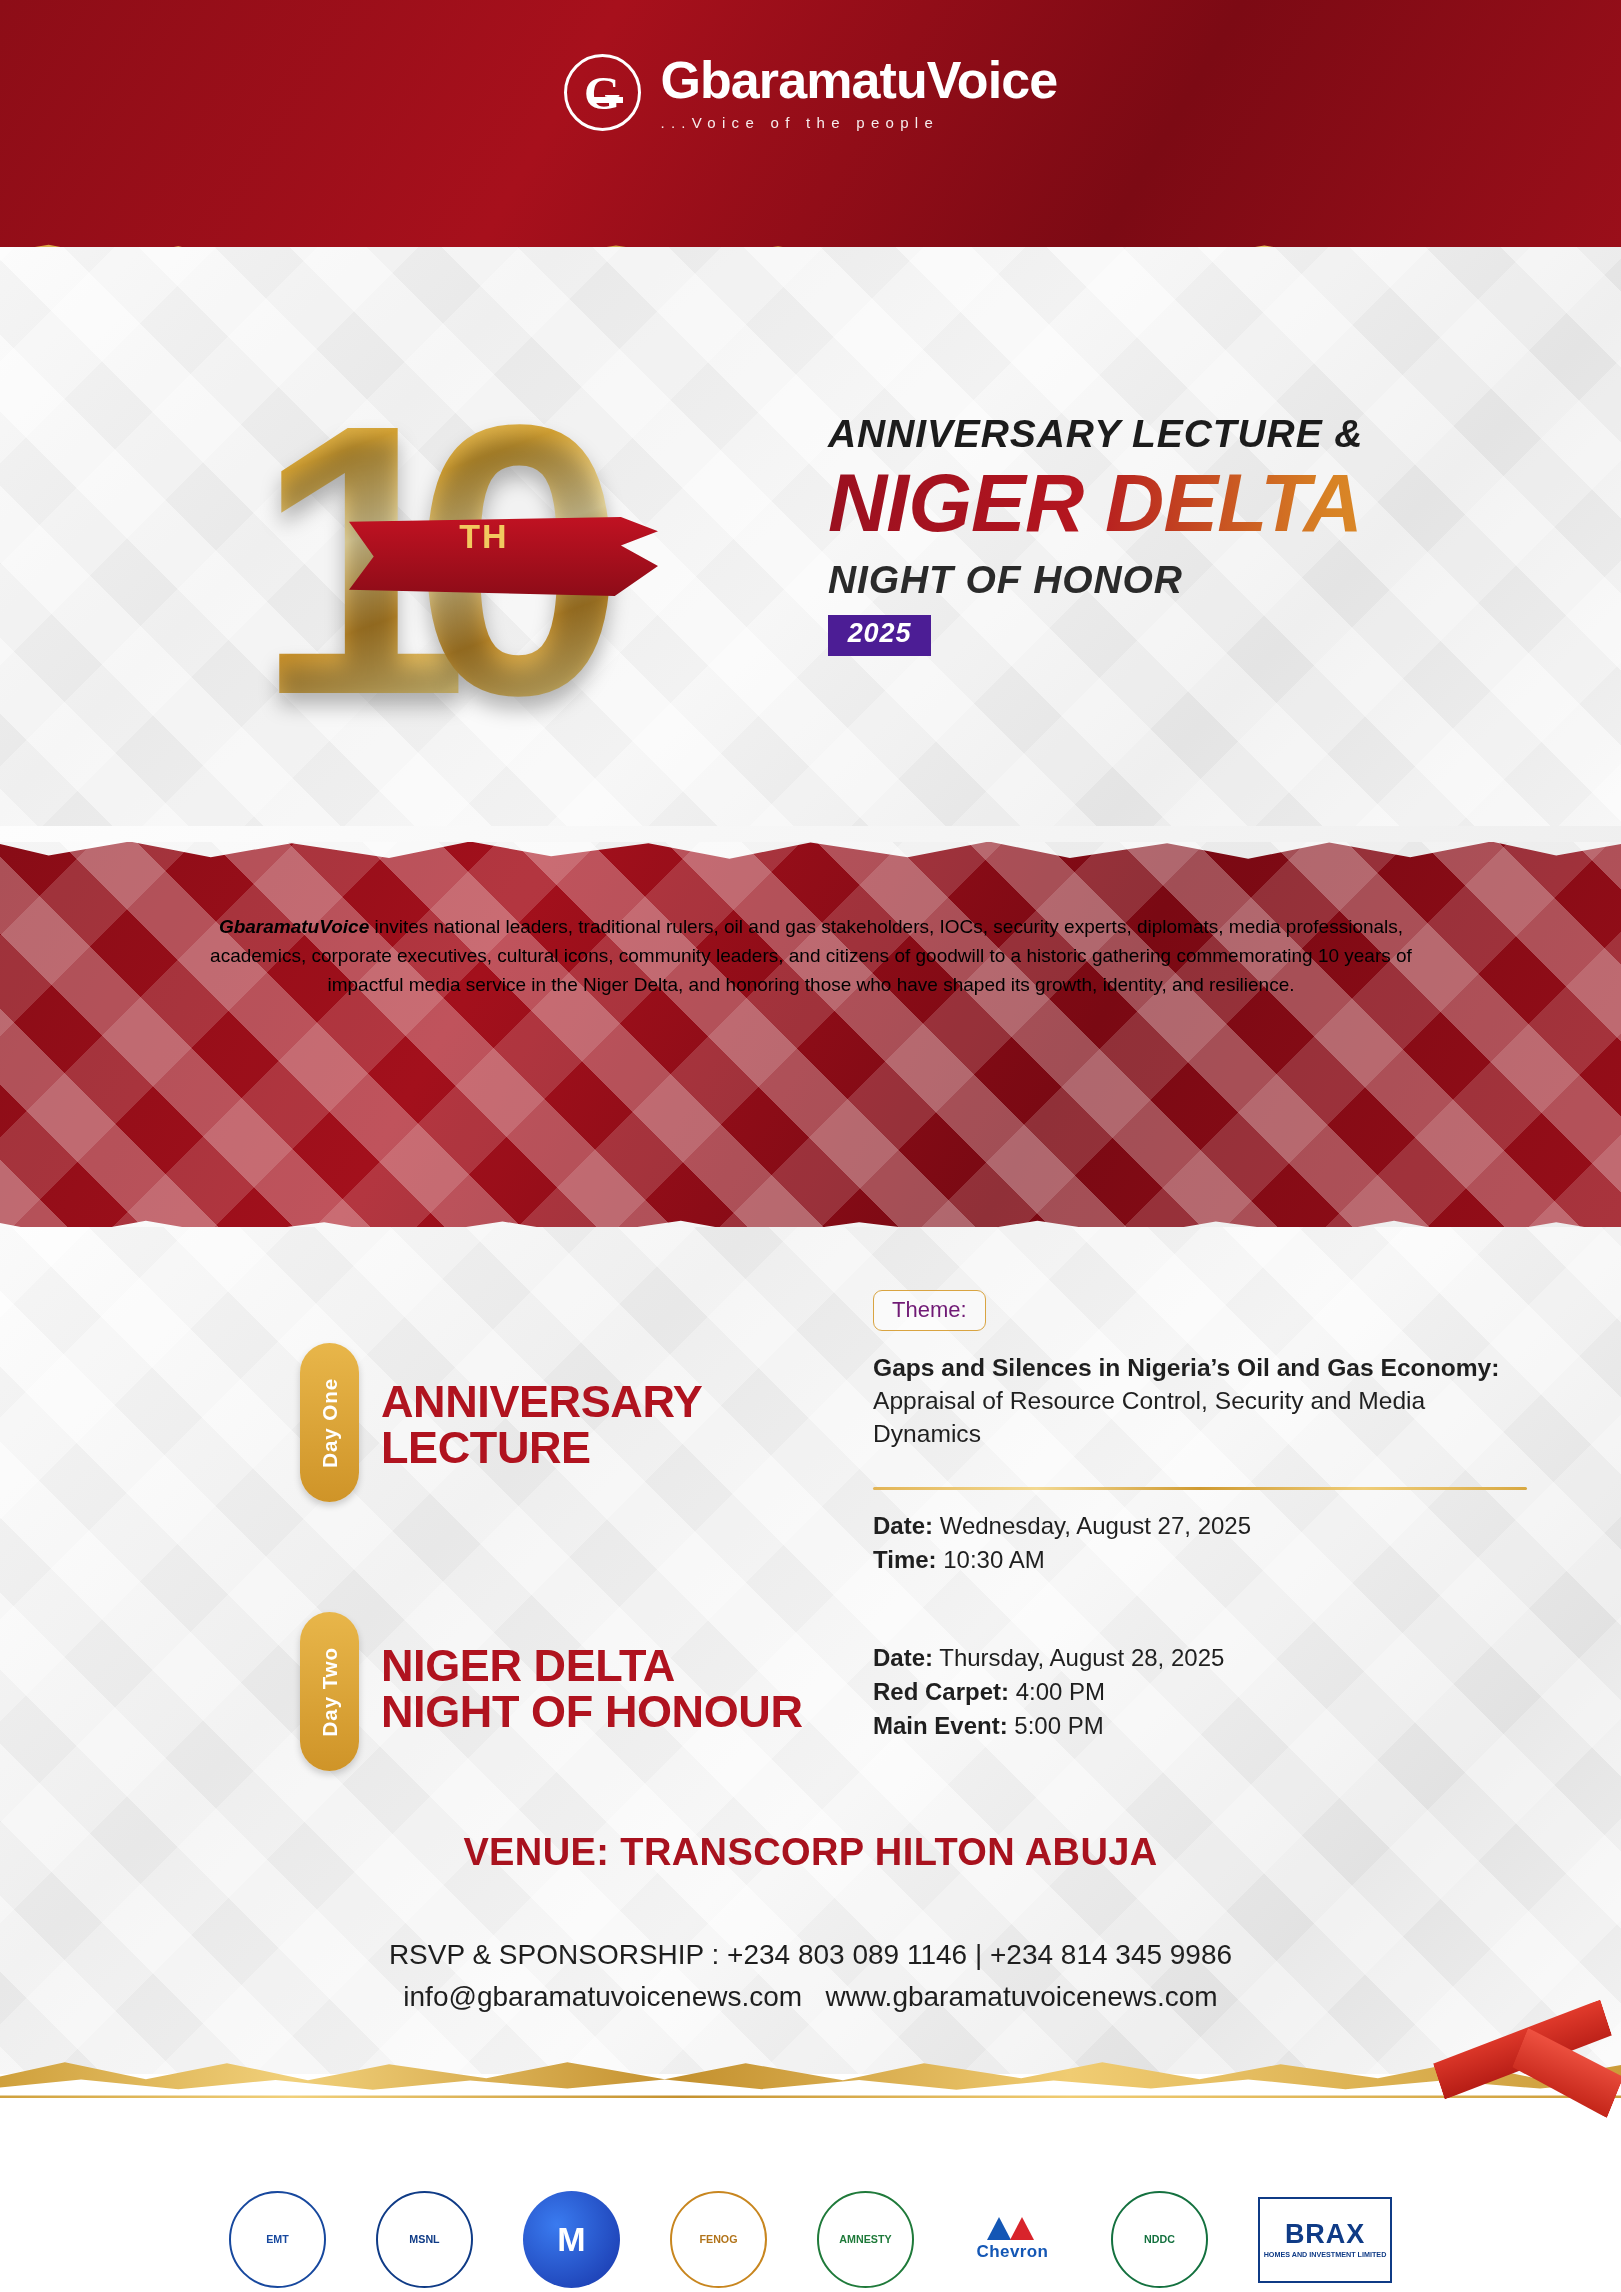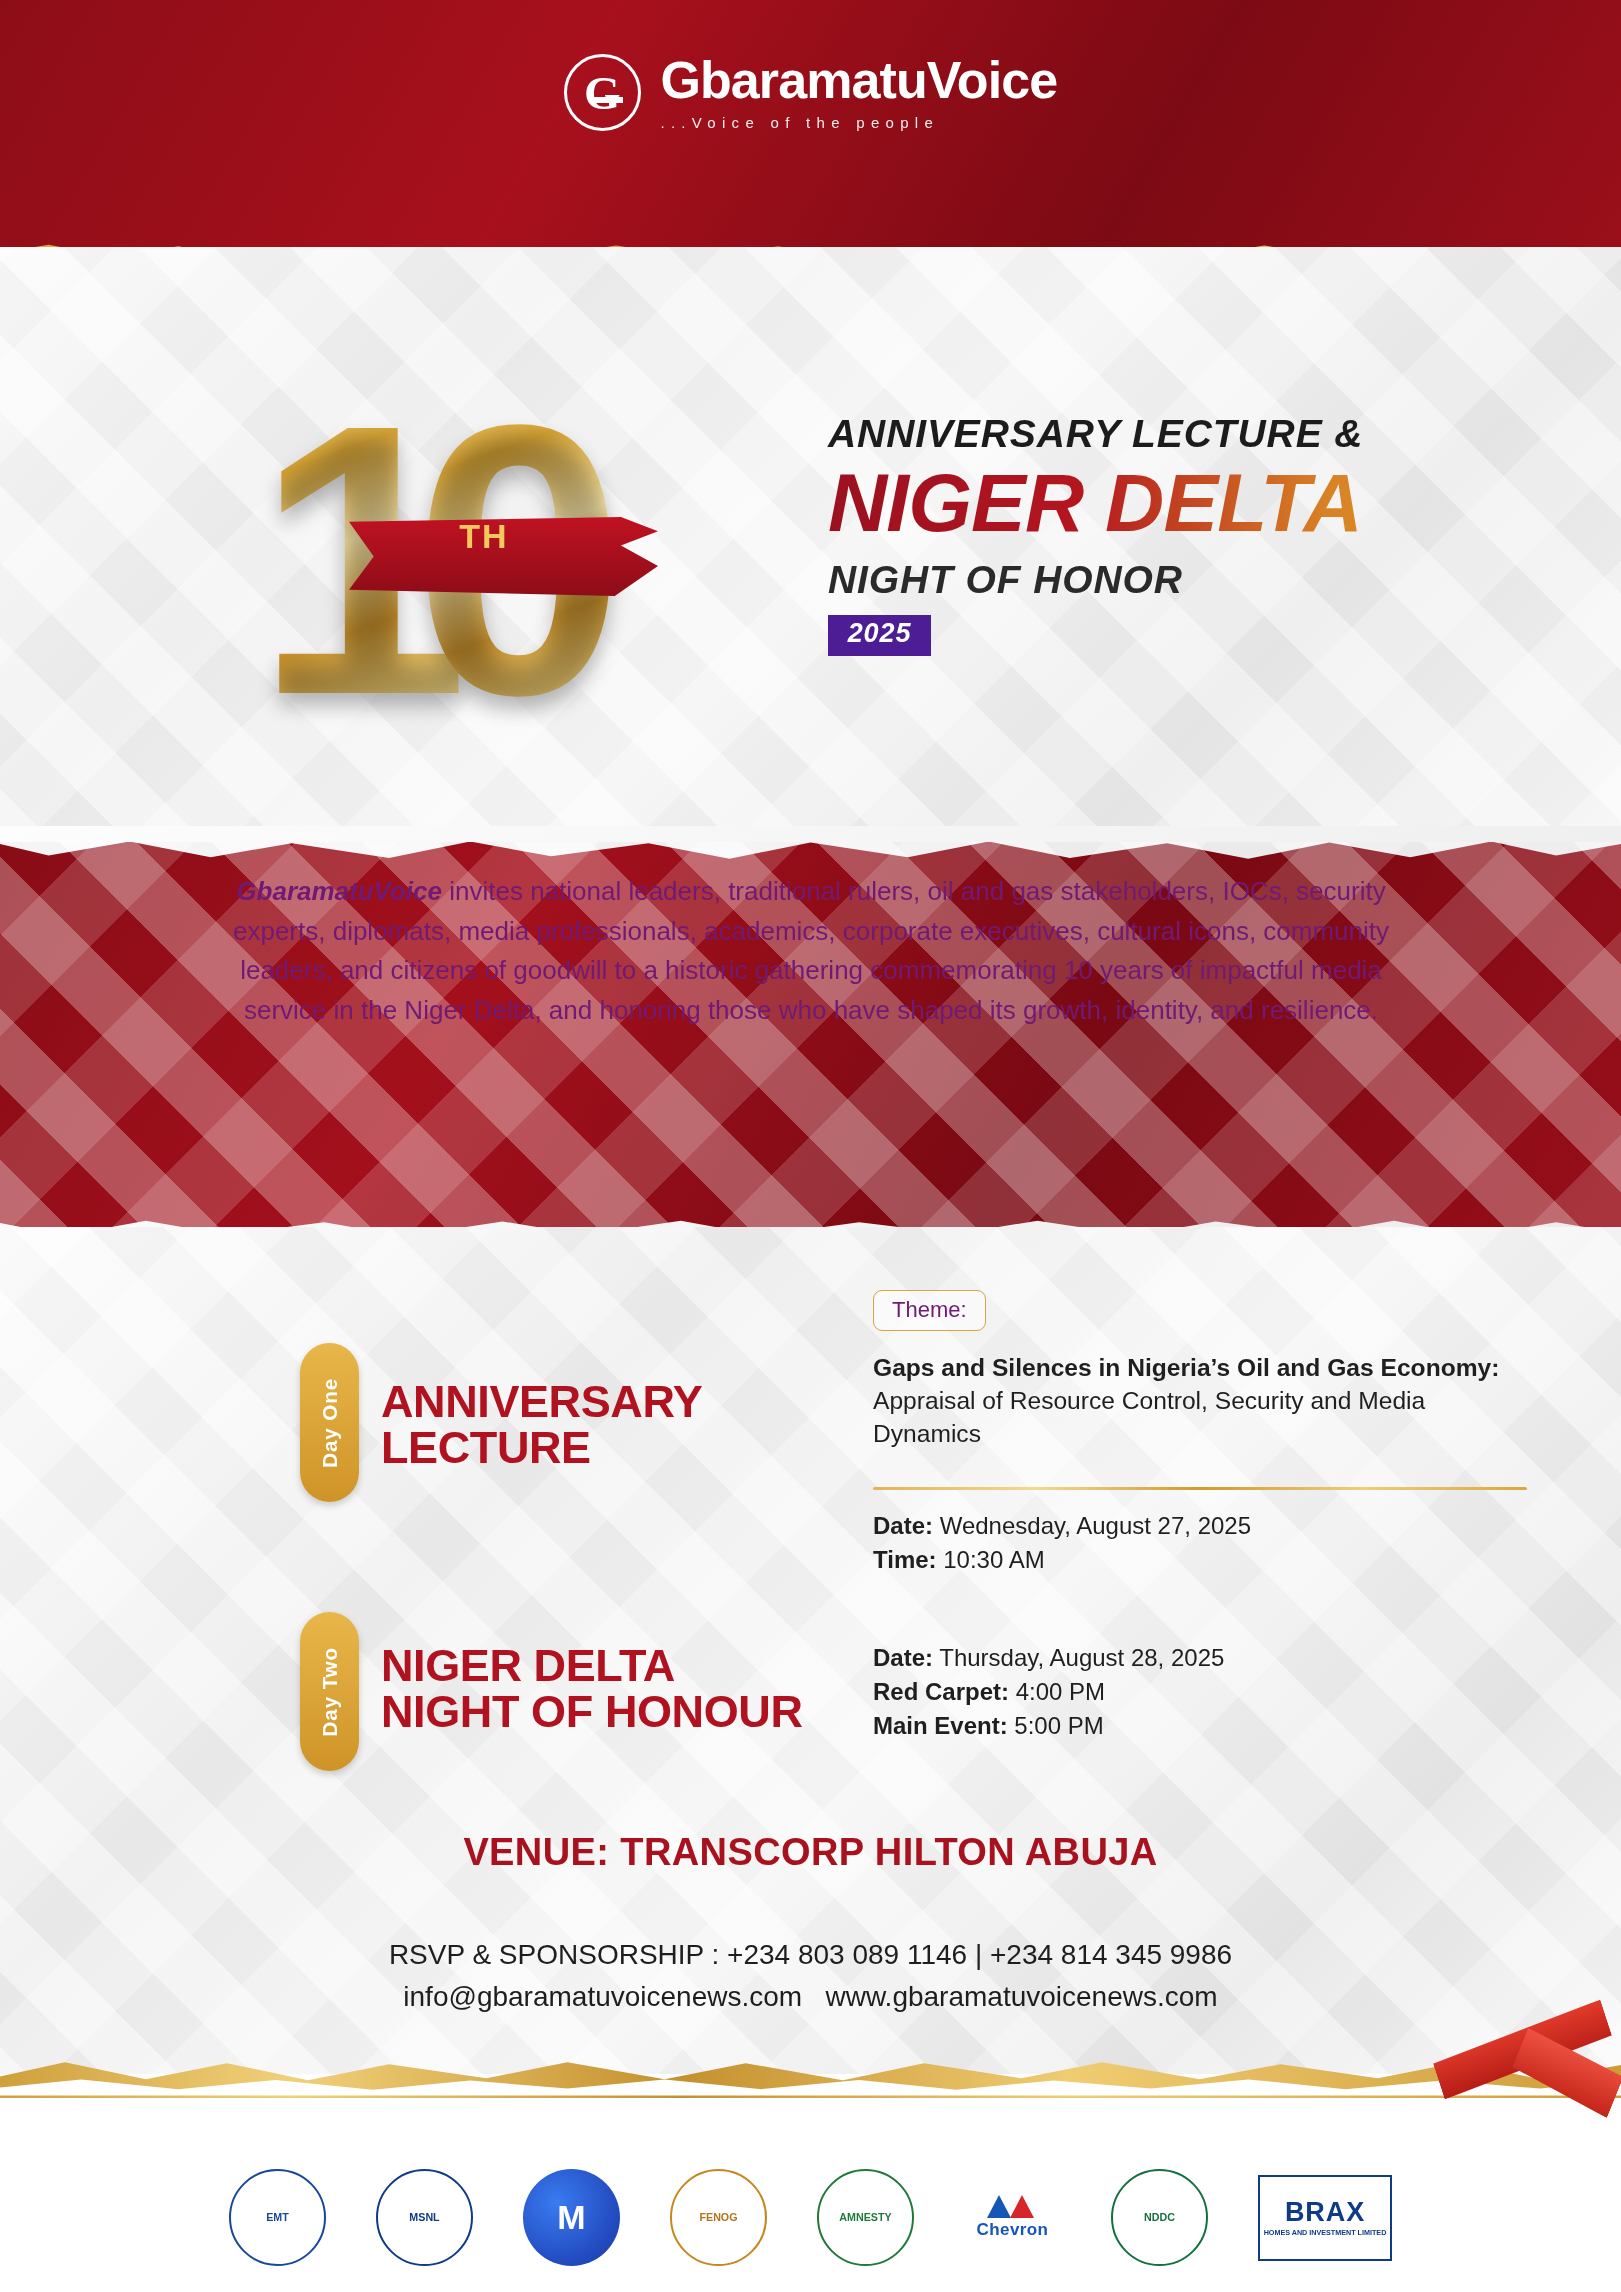--- a/index.html
+++ b/index.html
@@ -110,22 +110,22 @@
   .hl1 { font-size:39px; font-weight:bold; letter-spacing:0.9px; color:#1c1c1c; }
   .hl2 { font-size:82px; font-weight:bold; letter-spacing:-0.9px; line-height:1.05; margin-top:3.6px;
          background:linear-gradient(90deg,#9b1020 0%, #b4161f 35%, #d88224 70%, #e3a03a 100%);
          -webkit-background-clip:text; background-clip:text; color:transparent; }
   .hl3 { font-size:39px; font-weight:bold; letter-spacing:0.9px; color:#2a2a2a; margin-top:12.5px; }
   .hl4 { display:inline-block; margin-top:12.5px; background:#4c1d95; color:#ffffff;
          font-size:27px; font-weight:bold; padding:3.6px 19.7px 7.2px; letter-spacing:0.9px; }
 
   
   .intro {
-    position:absolute; left:202px; top:872px; width:1218px;
-    color:#701a75; font-size:26px; line-height:1.52; text-align:center;
+    position:absolute; left:202px; top:913px; width:1218px;
+    color:#000000; font-size:19px; line-height:1.52; text-align:center;
   }
   .intro b { font-style:italic; font-weight:bold; }
 
   
   .theme-pill {
     position:absolute; left:873px; top:1290px;
     border:1.8px solid #d9a441; border-radius:9px; padding:6.3px 18px;
     color:#701a75; font-weight:normal; font-size:22px; background:rgba(255,255,255,.5);
   }
   .day-tab {
@@ -165,21 +165,21 @@
   .deco-ribbon { position:absolute; right:0; bottom:193px; width:233px; height:134px; pointer-events:none; }
   .deco-ribbon .p1 { position:absolute; right:9px; bottom:27px; width:179px; height:47px;
     background:linear-gradient(180deg,#e23b2c,#b51c15); transform:rotate(-18deg);
     clip-path:polygon(0 20%,100% 0,100% 80%,0 100%); box-shadow:0 5.4px 10.7px rgba(0,0,0,.2); }
   .deco-ribbon .p2 { position:absolute; right:0; bottom:0; width:107px; height:54px;
     background:linear-gradient(180deg,#ef5241,#c32418); transform:rotate(22deg);
     clip-path:polygon(0 0,100% 18%,100% 100%,0 78%); }
 
   
   .sponsors {
-    position:absolute; left:0; bottom:27px; width:100%;
+    position:absolute; left:0; bottom:5px; width:100%;
     display:flex; align-items:center; justify-content:center; gap:50px;
   }
   .sp { display:flex; flex-direction:column; align-items:center; justify-content:center; }
   .sp .badge {
     width:97px; height:97px; border-radius:50%;
     display:flex; align-items:center; justify-content:center;
     font-size:10.7px; font-weight:bold; text-align:center; line-height:1.1;
     border:2.7px solid #1d3f8f; color:#1d3f8f; background:#ffffff; padding:3.6px;
   }
   .sp.emt .badge { border-color:#17489e; color:#17489e; }

